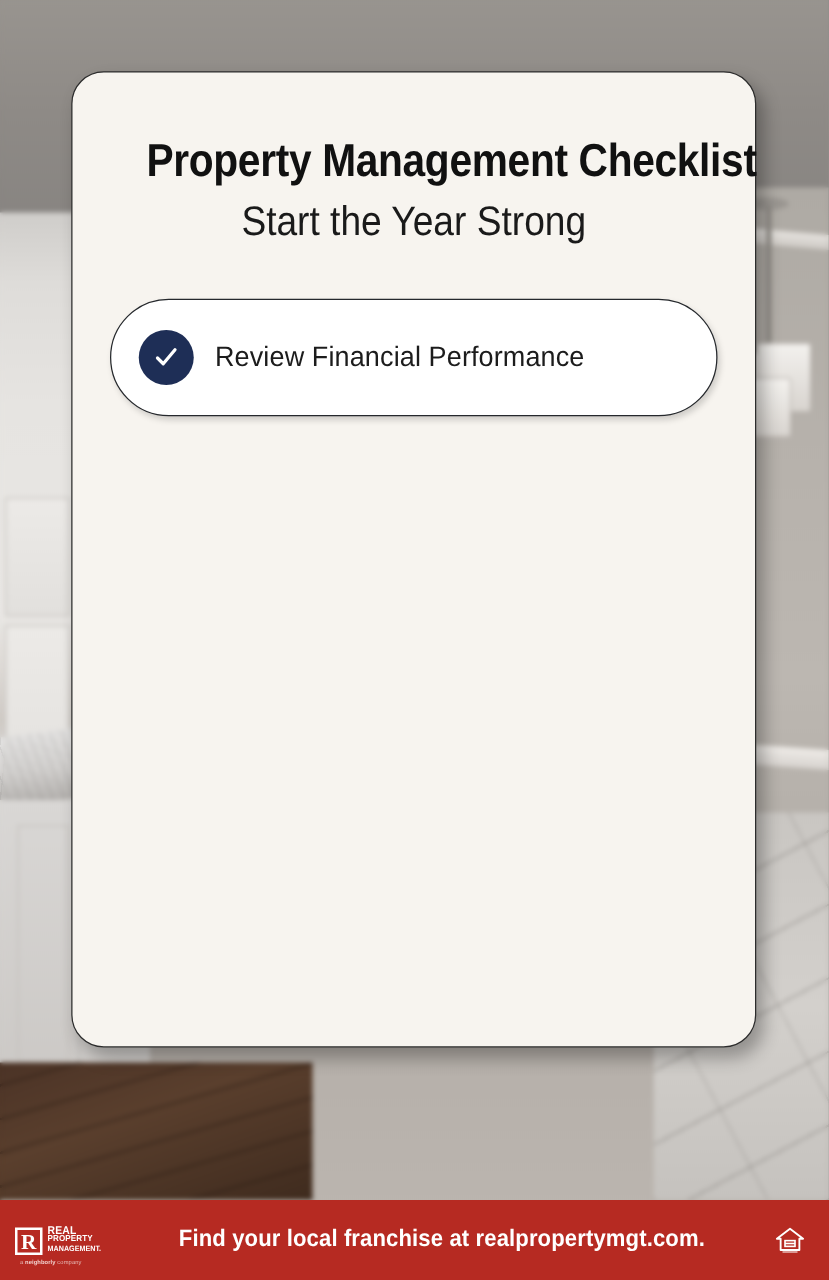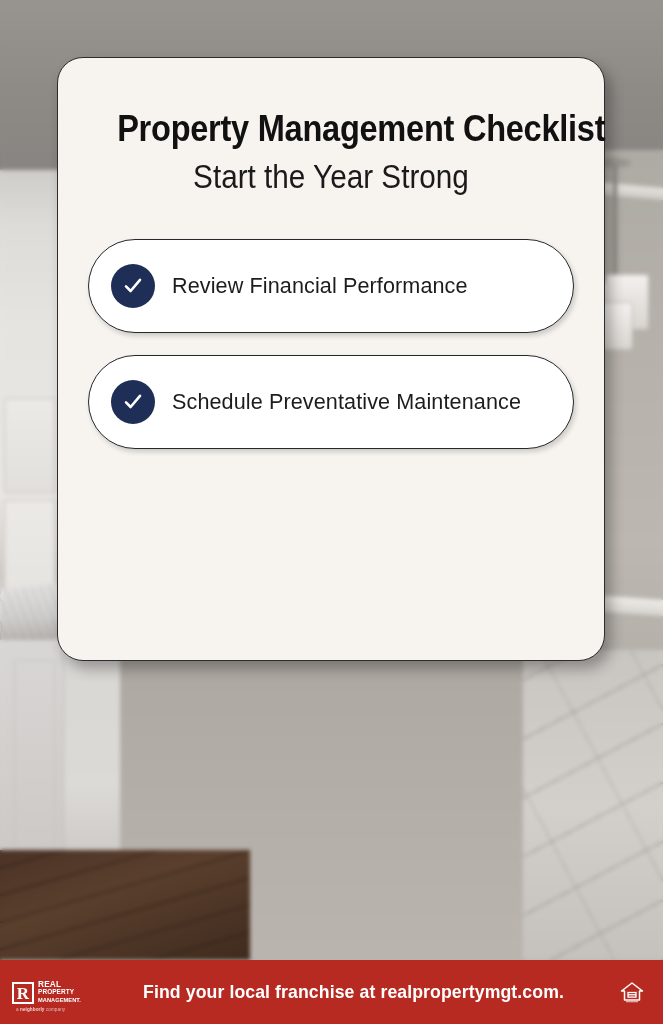--- a/index.html
+++ b/index.html
@@ -157,21 +157,21 @@
     inset: 0;
     backdrop-filter: blur(2px);
   }
 
   
   .card {
     position: absolute;
     left: 57px;
     top: 57px;
     width: 548px;
-    height: 604px;
+    height: 781px;
     background: #f7f4ef;
     border: 1px solid #2c2c2c;
     border-radius: 26px;
     box-shadow: 6px 8px 14px rgba(0,0,0,0.30);
     padding: 0 30px;
   }
 
   .title {
     text-align: center;
     margin-top: 50px;
@@ -351,28 +351,20 @@
 
     <div class="pill">
       <span class="check-circle">
         <svg width="26" height="26" viewBox="0 0 26 26" aria-hidden="true">
           <path d="M6 13.4 L10.6 18 L20 6.8" fill="none" stroke="#ffffff" stroke-width="2.6" stroke-linecap="round" stroke-linejoin="round"></path>
         </svg>
       </span>
       <span class="pill-label">Review Financial Performance</span>
     </div>
 
-    <div class="pill">
-      <span class="check-circle">
-        <svg width="26" height="26" viewBox="0 0 26 26" aria-hidden="true">
-          <path d="M6 13.4 L10.6 18 L20 6.8" fill="none" stroke="#ffffff" stroke-width="2.6" stroke-linecap="round" stroke-linejoin="round"></path>
-        </svg>
-      </span>
-      <span class="pill-label">Schedule Preventative Maintenance</span>
-    </div>
 
 
 
 
   </div>
 </div>
 
 <div class="footer">
 
   <div class="logo">

